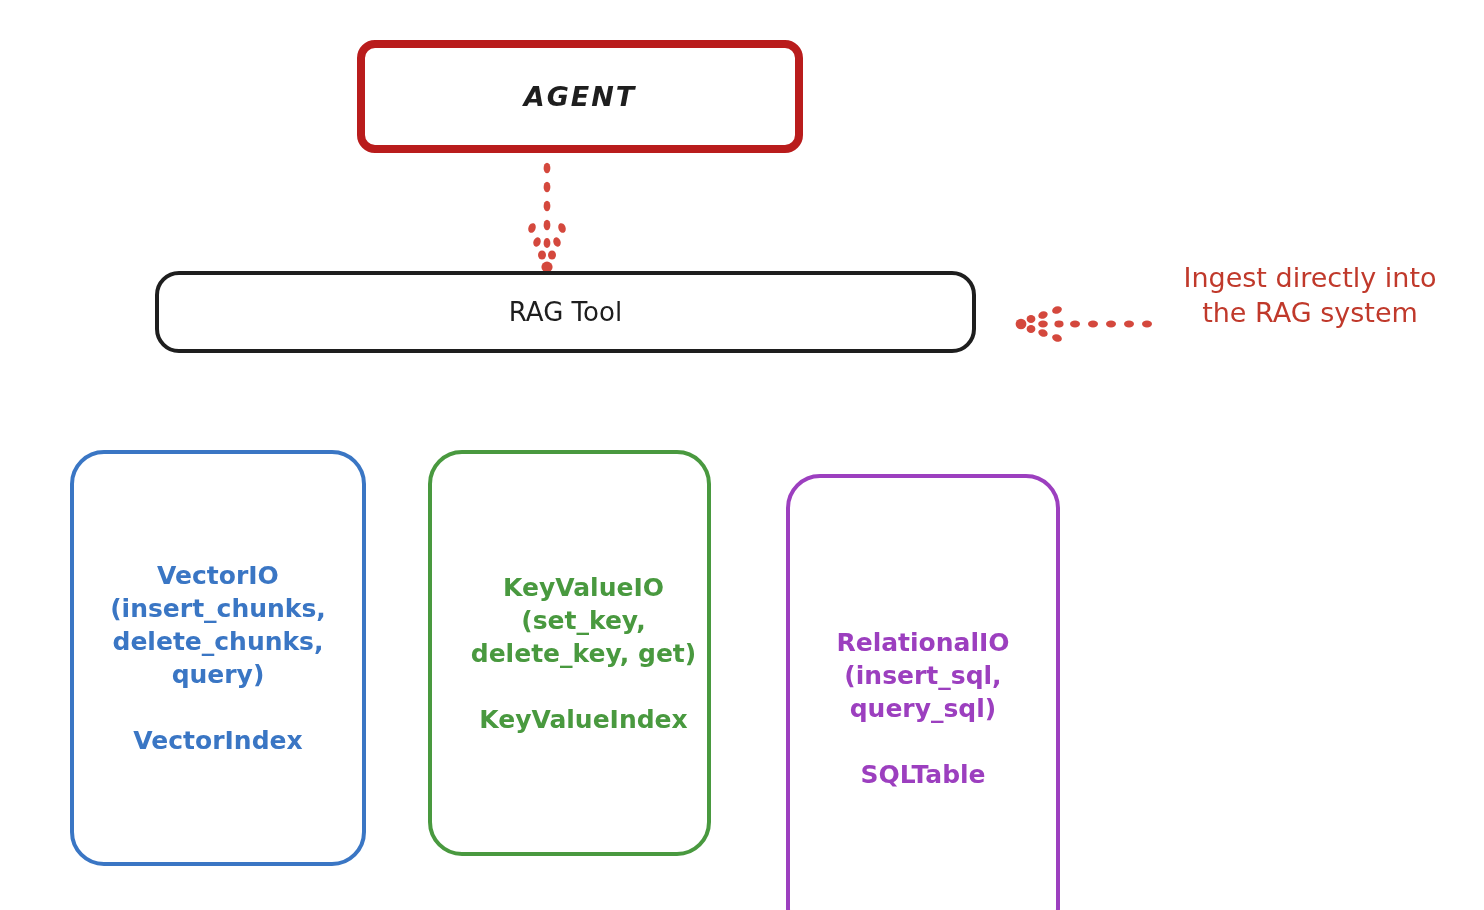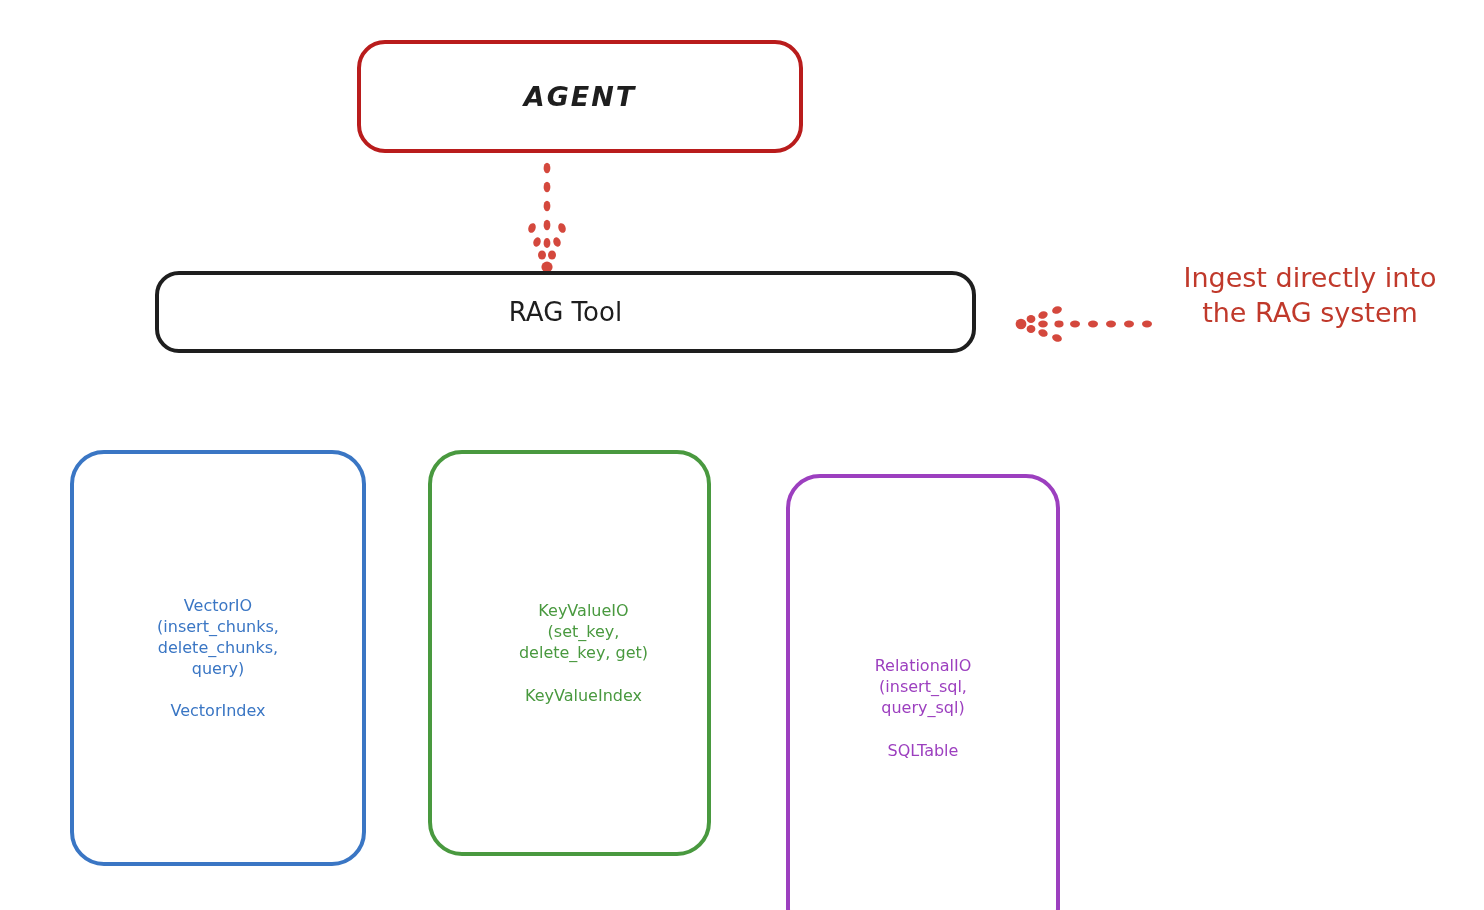--- a/index.html
+++ b/index.html
@@ -30,22 +30,22 @@
     white-space: pre-line;
     line-height: 1.32;
   }
 
   
   #agent-node {
     left: 357px;
     top: 40px;
     width: 446px;
     height: 113px;
-    border: 4px solid #b91c1c;
-    border-radius: 28px;
+    border: 8px solid #b91c1c;
+    border-radius: 18px;
   }
   #agent-node .node-label {
     font-family: "DejaVu Sans", sans-serif;
     font-style: italic;
     font-weight: 600;
     font-size: 27px;
     letter-spacing: 2px;
     color: #1e1e1e;
   }
 
@@ -66,22 +66,22 @@
 
   
   .provider {
     border-width: 4px;
     border-style: solid;
     border-radius: 34px;
     padding: 10px 8px;
   }
   .provider .node-label {
     font-family: "DejaVu Sans", sans-serif;
-    font-size: 16px;
-    font-weight: 400;
+    font-size: 25px;
+    font-weight: 700;
   }
 
   #vectorio-node {
     left: 70px;
     top: 450px;
     width: 296px;
     height: 416px;
     border-color: #3a76c4;
   }
   #vectorio-node .node-label { color: #3a76c4; }

